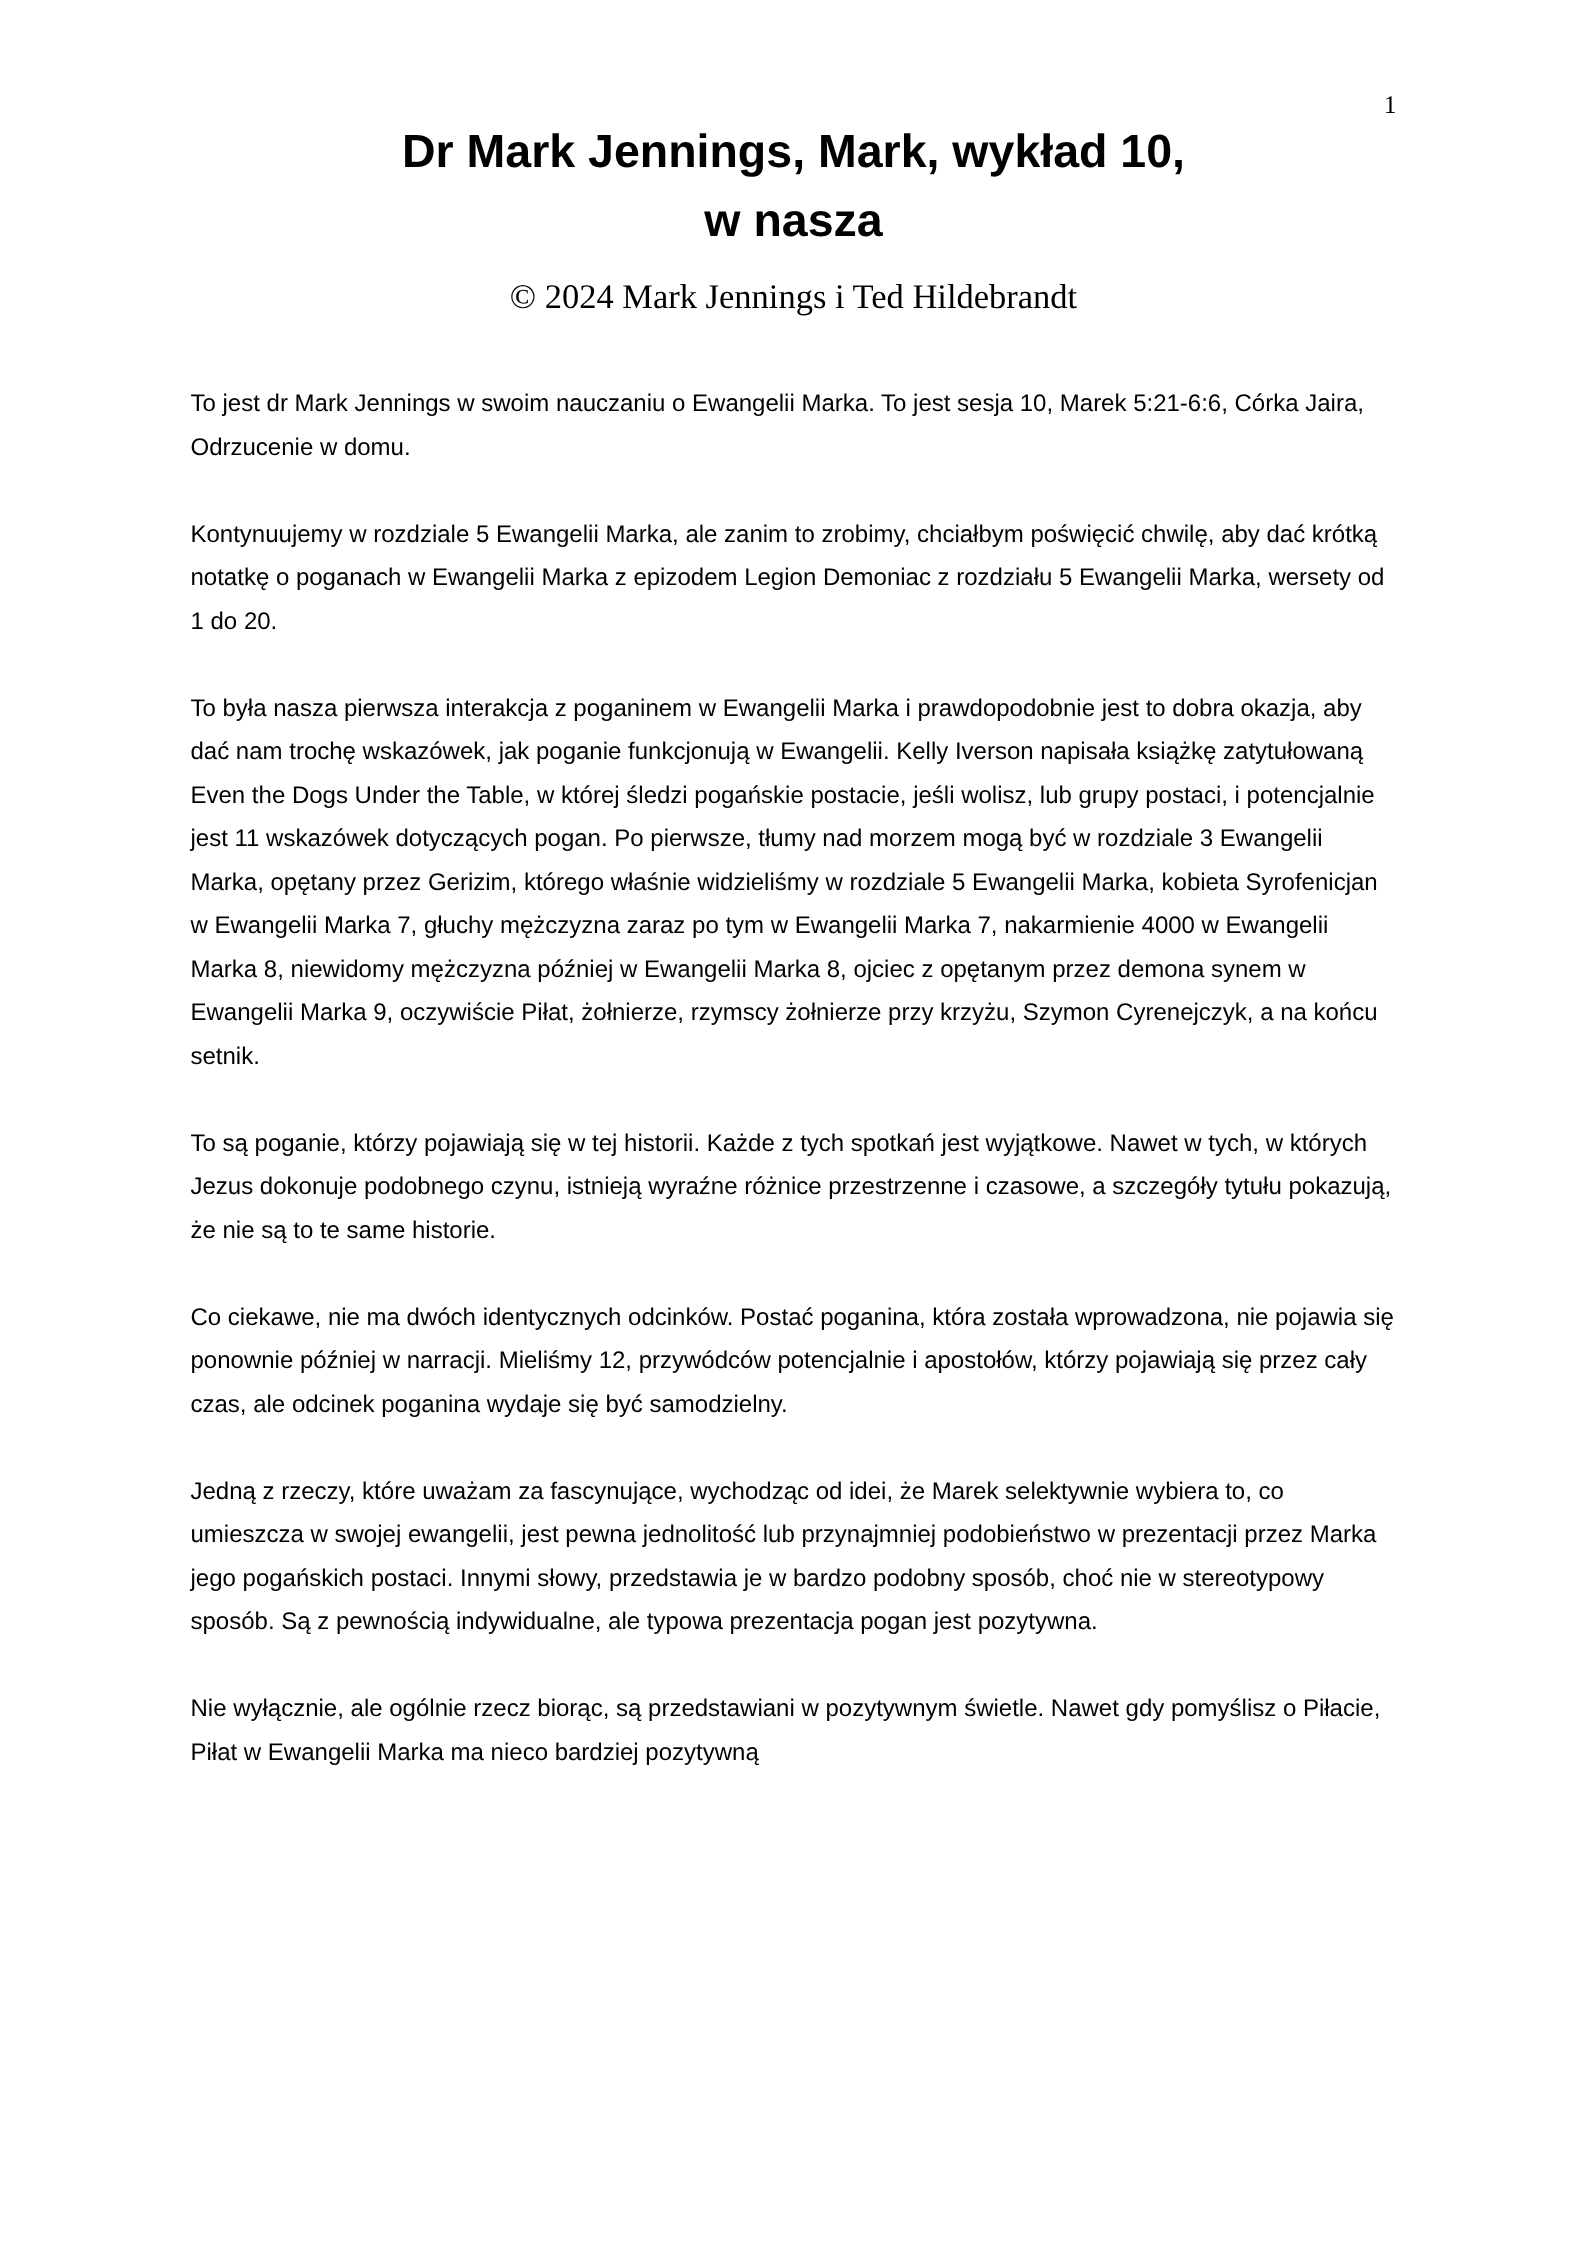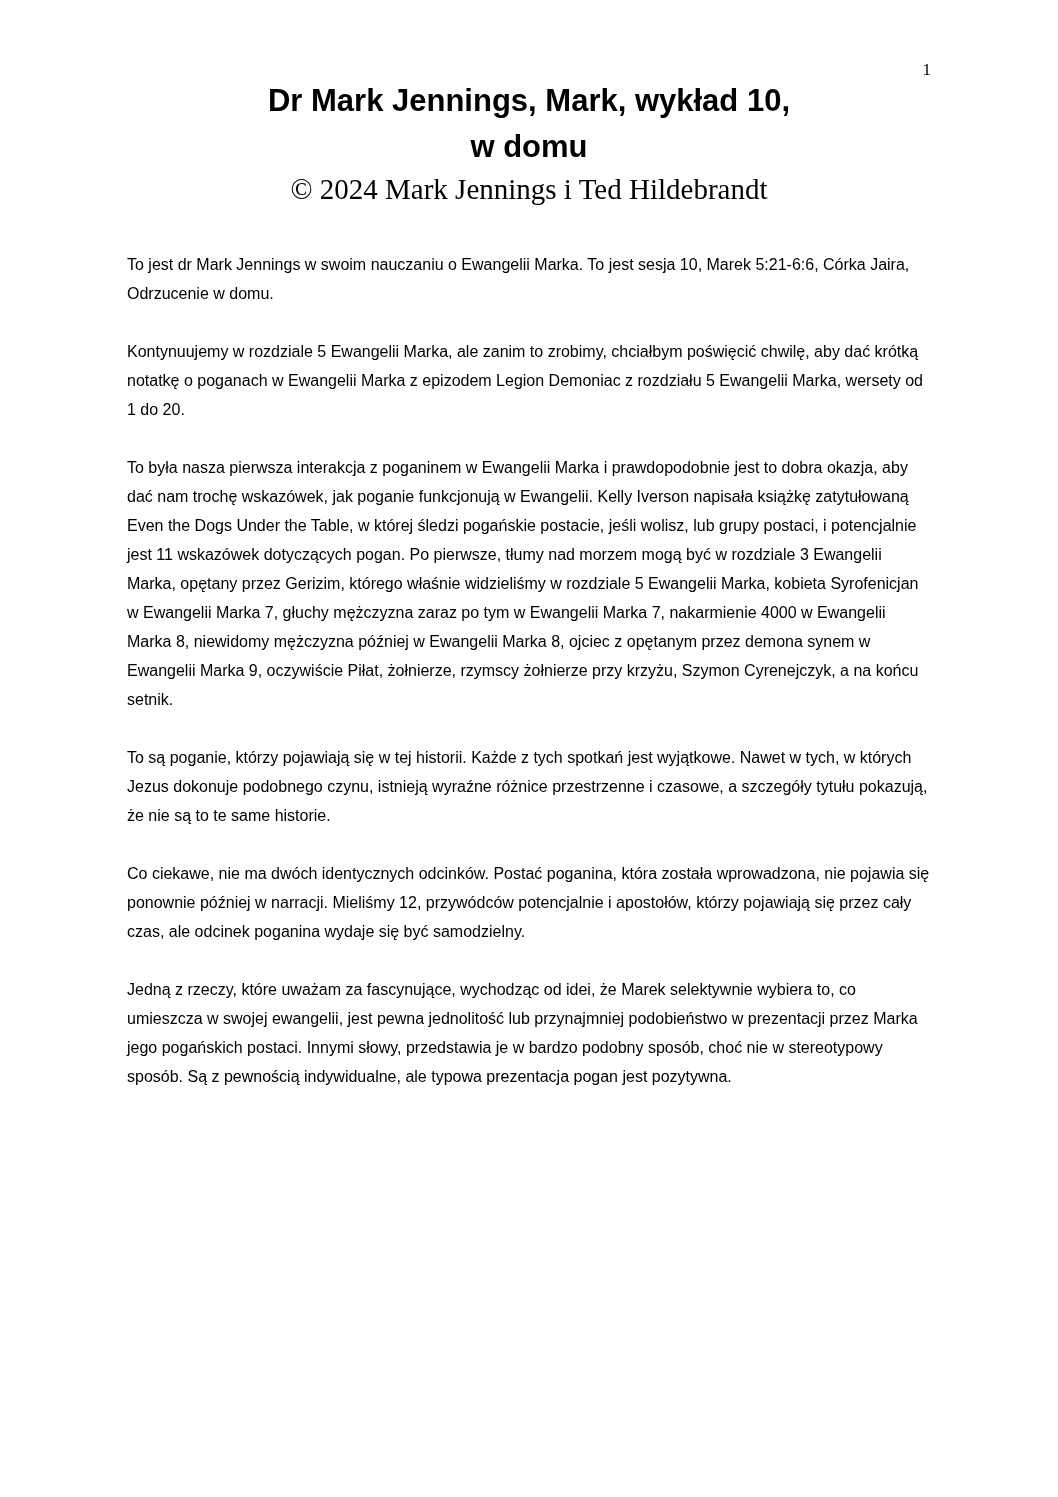--- a/index.html
+++ b/index.html
@@ -32,22 +32,22 @@
   }
   .title {
     font-family: "Liberation Sans", sans-serif;
     font-size: 31px;
     font-weight: 700;
     line-height: 46px;
     color: #000000;
   }
   .copyright {
     font-family: "Liberation Serif", serif;
-    font-size: 29px;
-    margin-top: 3px;
+    font-size: 23px;
+    margin-top: 15px;
     color: #000000;
   }
   .body-text {
     margin: 44px 125px 0 127px;
     font-size: 16px;
     line-height: 29px;
     text-align: left;
   }
   .body-text p {
     margin-bottom: 29px;
@@ -56,27 +56,28 @@
 </head>
 <body>
 
 <div class="page">
 
   <div class="page-number">1</div>
 
   <div class="title-block">
     <h1 class="title">
       <div>Dr Mark Jennings, Mark, wykład 10,</div>
-      <div>w domu</div>
+      <div>w nasza</div>
     </h1>
     <div class="copyright">© 2024 Mark Jennings i Ted Hildebrandt</div>
   </div>
 
   <div class="body-text">
     <p>To jest dr Mark Jennings w swoim nauczaniu o Ewangelii Marka. To jest sesja 10, Marek 5:21-6:6, Córka Jaira, Odrzucenie w domu.</p>
     <p>Kontynuujemy w rozdziale 5 Ewangelii Marka, ale zanim to zrobimy, chciałbym poświęcić chwilę, aby dać krótką notatkę o poganach w Ewangelii Marka z epizodem Legion Demoniac z rozdziału 5 Ewangelii Marka, wersety od 1 do 20.</p>
     <p>To była nasza pierwsza interakcja z poganinem w Ewangelii Marka i prawdopodobnie jest to dobra okazja, aby dać nam trochę wskazówek, jak poganie funkcjonują w Ewangelii. Kelly Iverson napisała książkę zatytułowaną Even the Dogs Under the Table, w której śledzi pogańskie postacie, jeśli wolisz, lub grupy postaci, i potencjalnie jest 11 wskazówek dotyczących pogan. Po pierwsze, tłumy nad morzem mogą być w rozdziale 3 Ewangelii Marka, opętany przez Gerizim, którego właśnie widzieliśmy w rozdziale 5 Ewangelii Marka, kobieta Syrofenicjan w Ewangelii Marka 7, głuchy mężczyzna zaraz po tym w Ewangelii Marka 7, nakarmienie 4000 w Ewangelii Marka 8, niewidomy mężczyzna później w Ewangelii Marka 8, ojciec z opętanym przez demona synem w Ewangelii Marka 9, oczywiście Piłat, żołnierze, rzymscy żołnierze przy krzyżu, Szymon Cyrenejczyk, a na końcu setnik.</p>
     <p>To są poganie, którzy pojawiają się w tej historii. Każde z tych spotkań jest wyjątkowe. Nawet w tych, w których Jezus dokonuje podobnego czynu, istnieją wyraźne różnice przestrzenne i czasowe, a szczegóły tytułu pokazują, że nie są to te same historie.</p>
     <p>Co ciekawe, nie ma dwóch identycznych odcinków. Postać poganina, która została wprowadzona, nie pojawia się ponownie później w narracji. Mieliśmy 12, przywódców potencjalnie i apostołów, którzy pojawiają się przez cały czas, ale odcinek poganina wydaje się być samodzielny.</p>
     <p>Jedną z rzeczy, które uważam za fascynujące, wychodząc od idei, że Marek selektywnie wybiera to, co umieszcza w swojej ewangelii, jest pewna jednolitość lub przynajmniej podobieństwo w prezentacji przez Marka jego pogańskich postaci. Innymi słowy, przedstawia je w bardzo podobny sposób, choć nie w stereotypowy sposób. Są z pewnością indywidualne, ale typowa prezentacja pogan jest pozytywna.</p>
+    <p>Nie wyłącznie, ale ogólnie rzecz biorąc, są przedstawiani w pozytywnym świetle. Nawet gdy pomyślisz o Piłacie, Piłat w Ewangelii Marka ma nieco bardziej pozytywną</p>
   </div>
 
 </div>
 
 </body></html>

